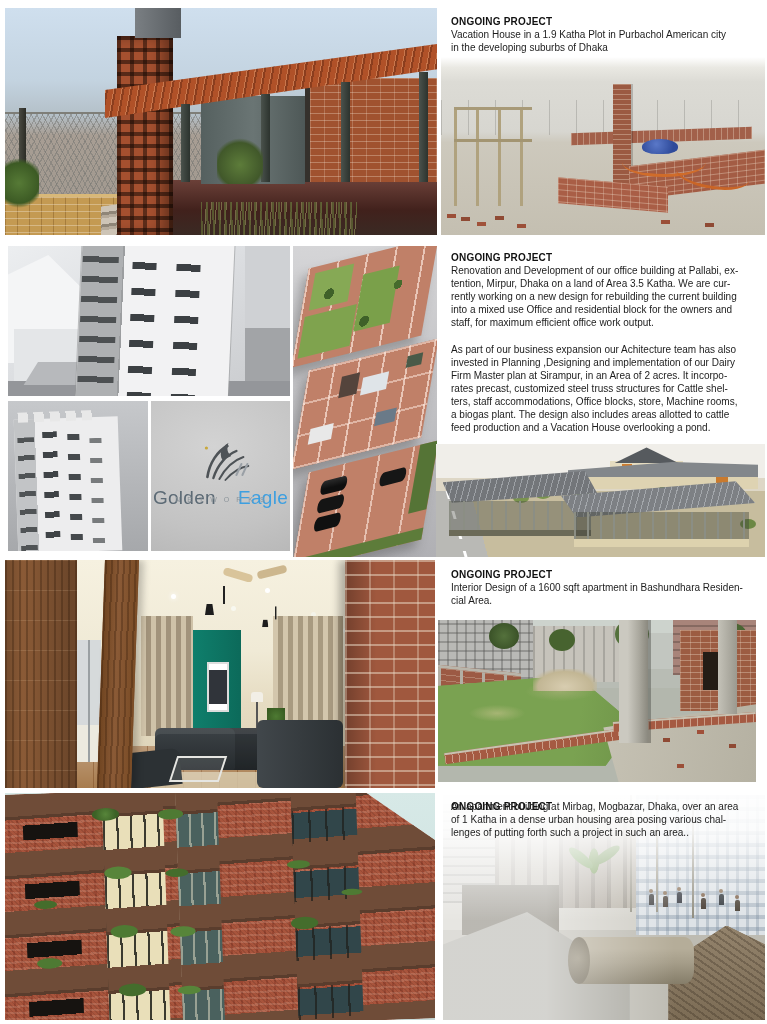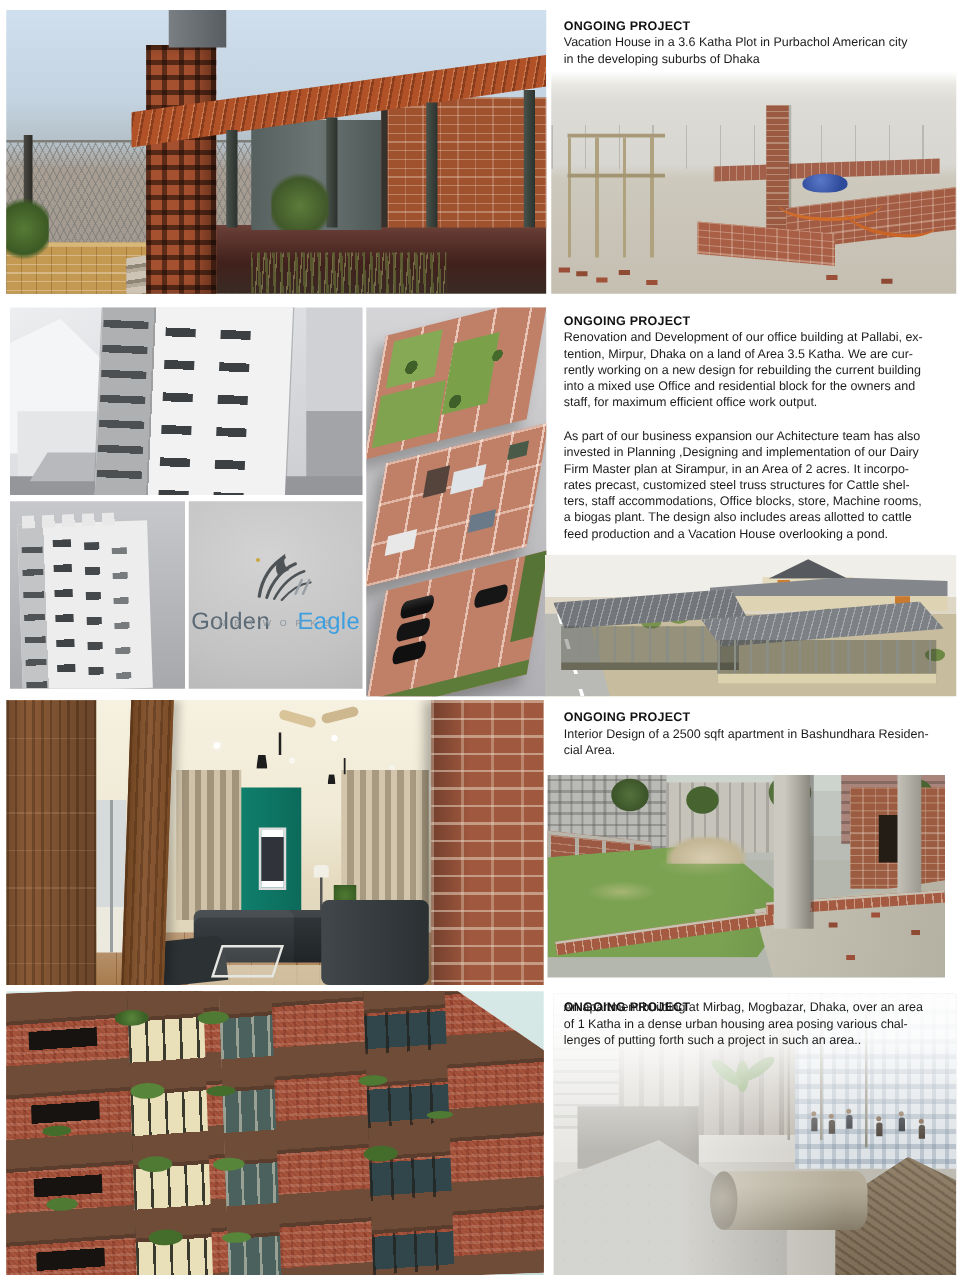--- a/index.html
+++ b/index.html
@@ -382,21 +382,21 @@
     <div class="vh-col vh-c2"></div>
     <div class="vh-col vh-c3"></div>
     <div class="vh-col vh-c4"></div>
     <div class="vh-shrub1"></div>
     <div class="vh-shrub2"></div>
     <div class="vh-grass"></div>
   </div>
 
   <div class="tb tb1">
     <h3>ONGOING PROJECT</h3>
-    <p>Vacation House in a 3.6 Katha Plot in Purbachol American city
+    <p>Vacation House in a 1.9 Katha Plot in Purbachol American city
 in the developing suburbs of Dhaka</p>
   </div>
 
   <div class="scene purbachol">
     <div class="pp-poles"></div>
     <div class="pp-scaffold"></div>
     <div class="pp-wallback"></div>
     <div class="pp-pillar"></div>
     <div class="pp-wallright"></div>
     <div class="pp-wallfront"></div>
@@ -487,21 +487,21 @@
     <div class="int-sofa2"></div>
     <div class="int-sofa3"></div>
     <div class="int-table"></div>
     <div class="int-kitchen"></div>
     <div class="int-wood2"></div>
     <div class="int-wood1"></div>
   </div>
 
   <div class="tb tb3">
     <h3>ONGOING PROJECT</h3>
-    <p>Interior Design of a 2500 sqft apartment in Bashundhara Residen-
+    <p>Interior Design of a 1600 sqft apartment in Bashundhara Residen-
 cial Area.</p>
   </div>
 
   <div class="scene bashundhara">
     <div class="bp-bldgl"></div>
     <div class="bp-bldgc"></div>
     <div class="bp-bldgr"></div>
     <div class="bp-trees"></div>
     <div class="bp-walll"></div>
     <div class="bp-grass"></div>

